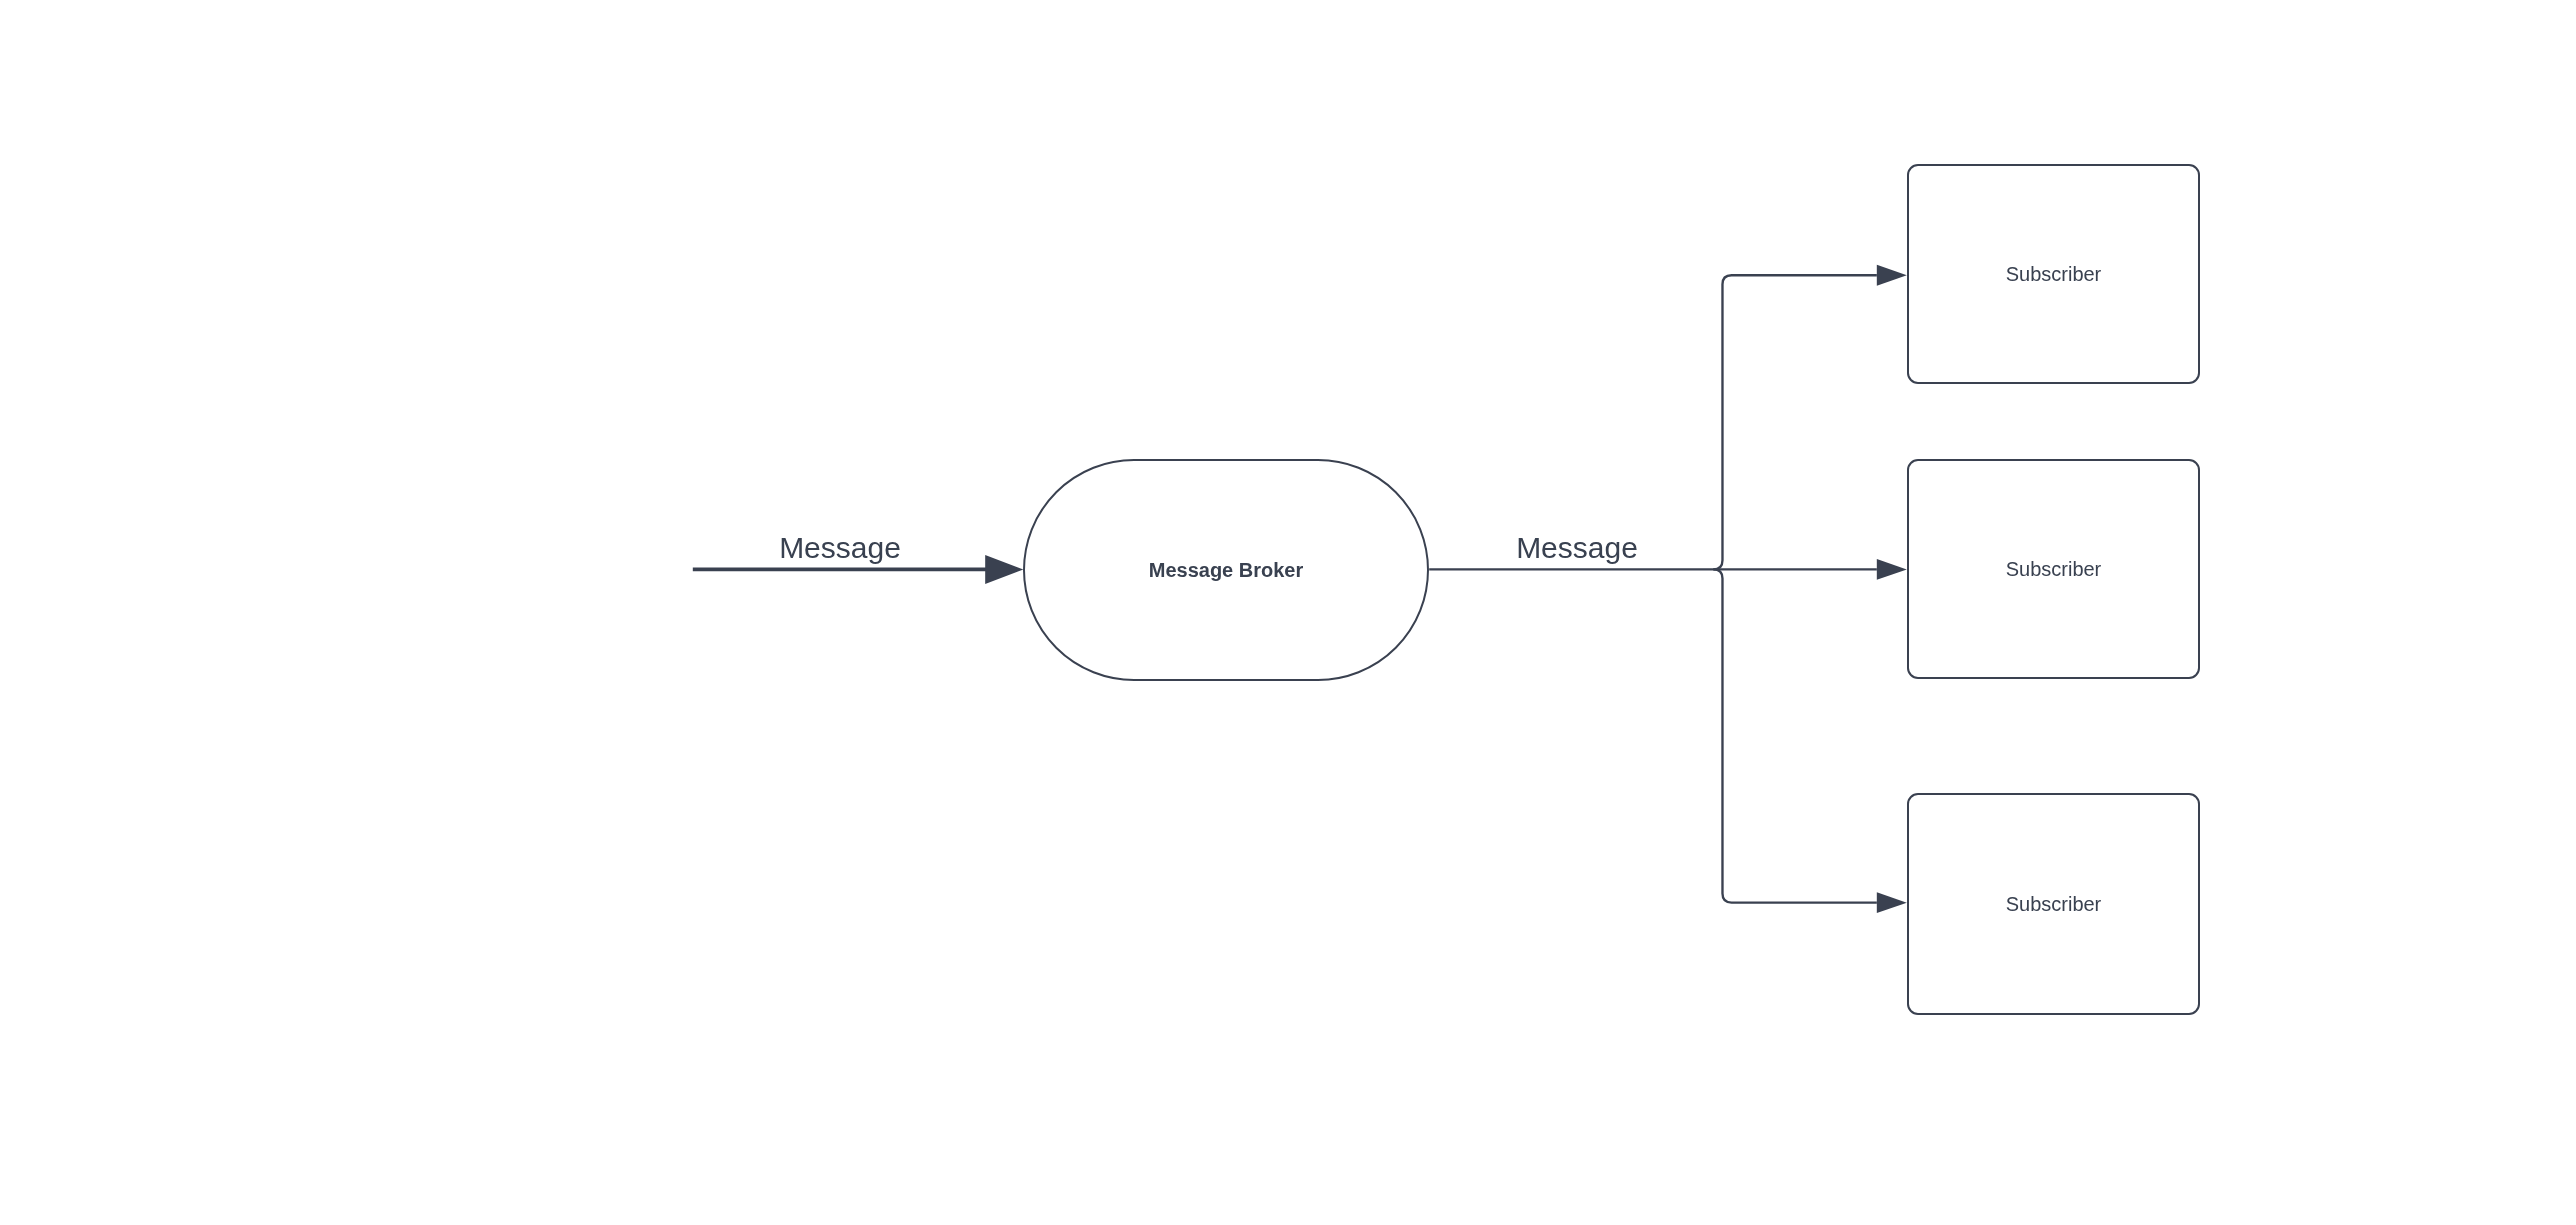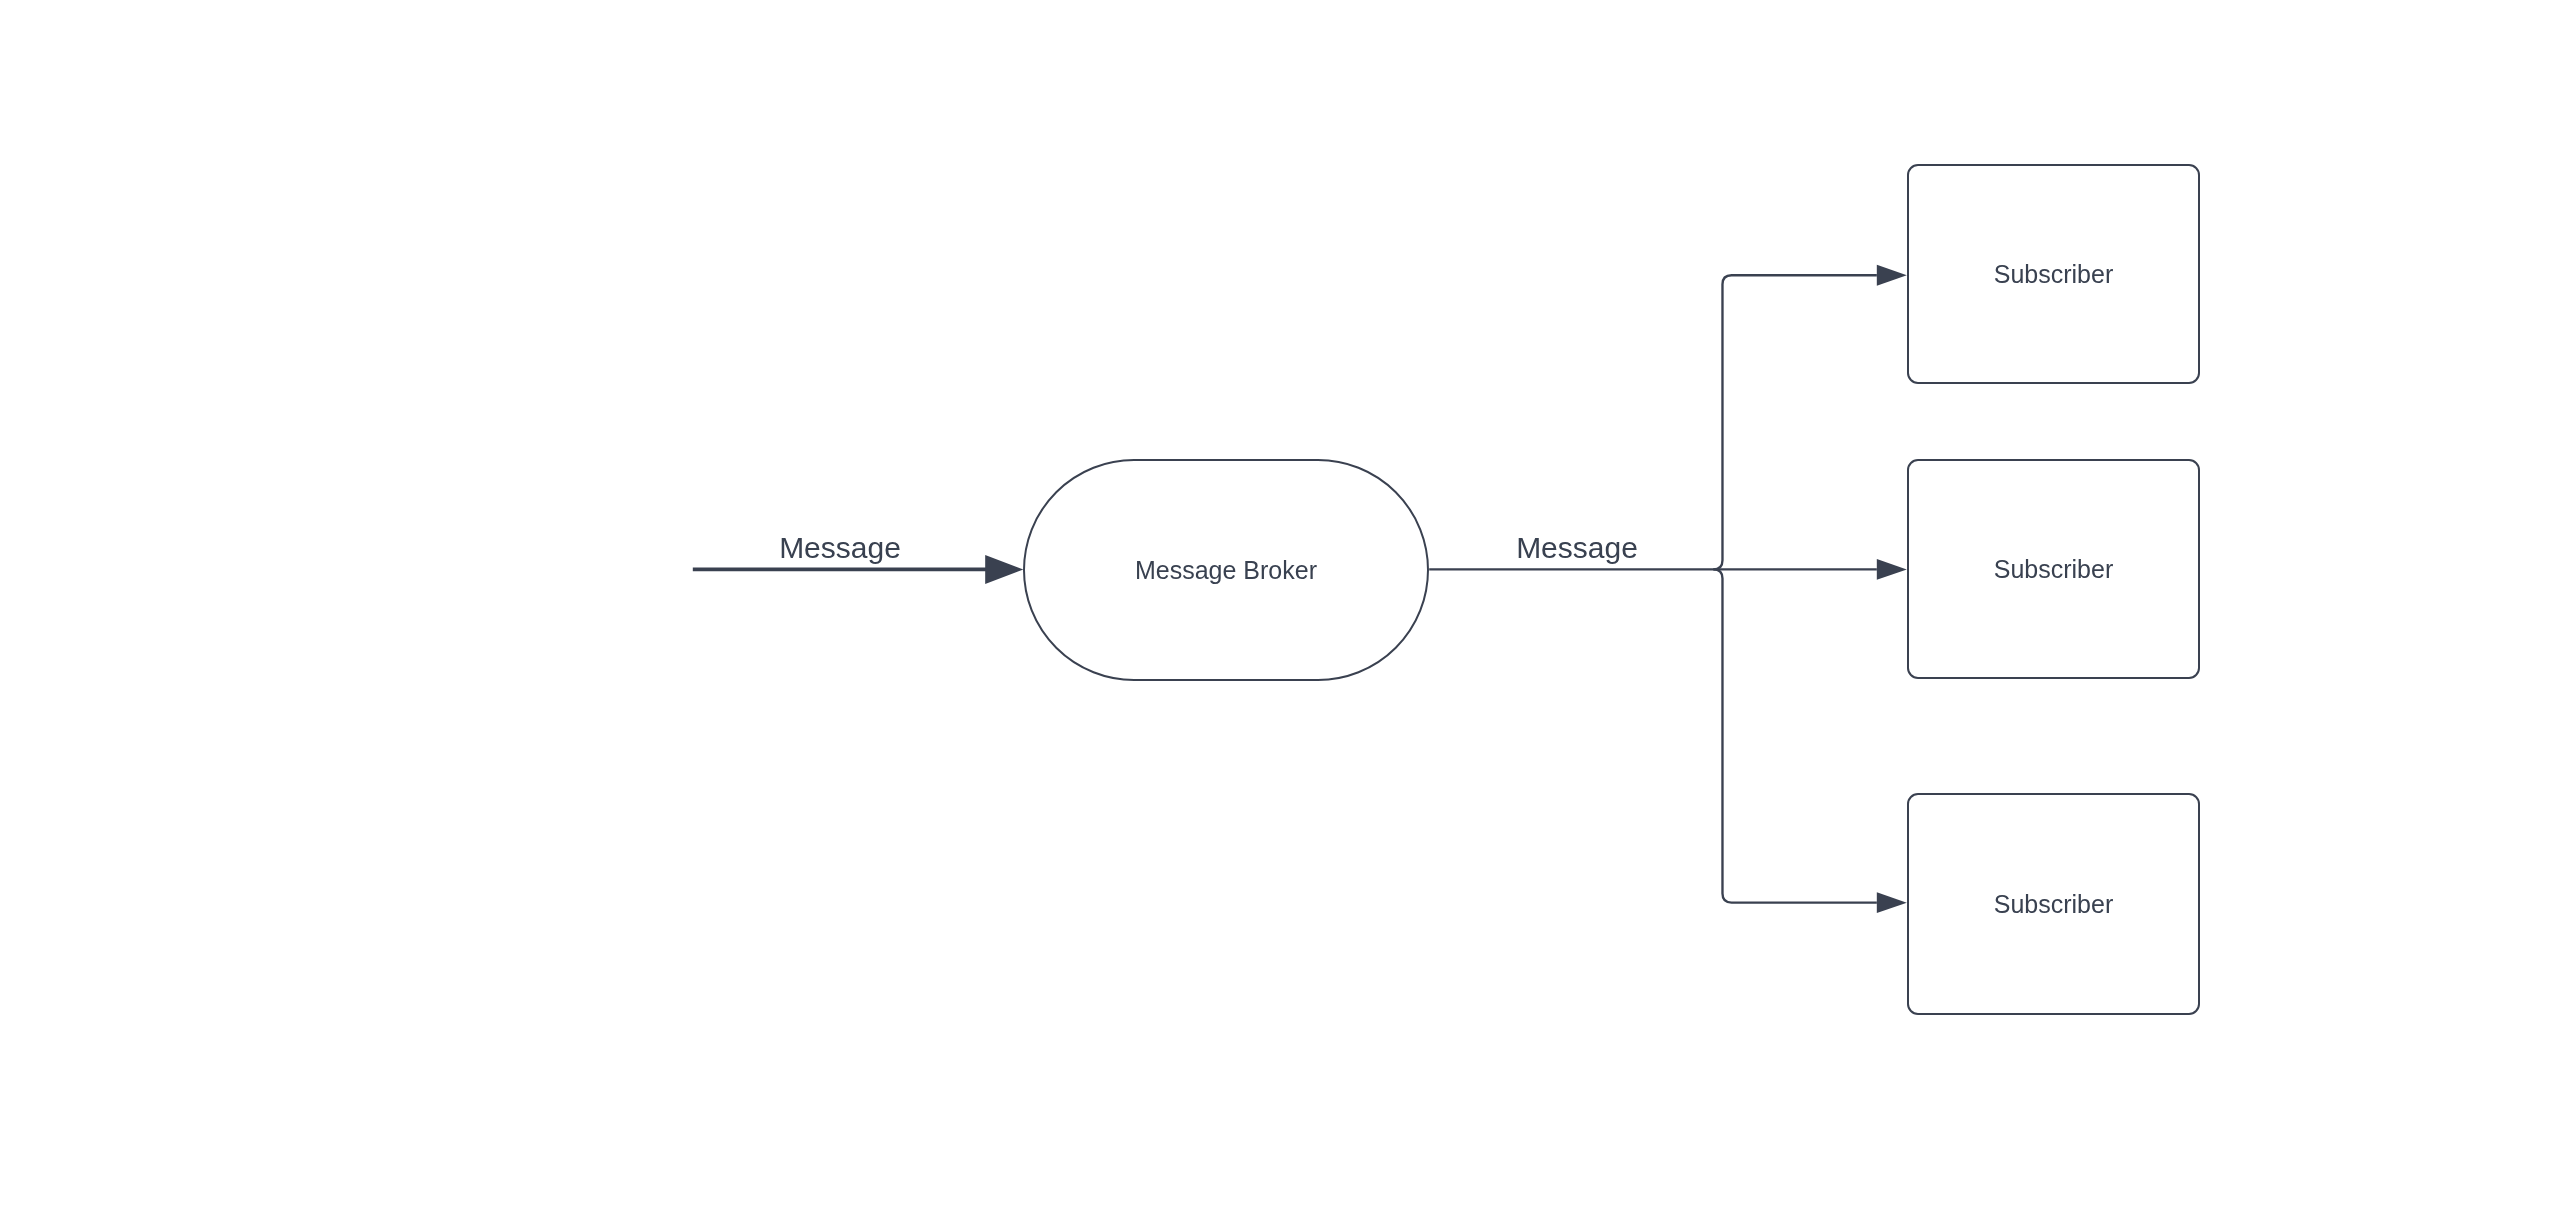--- a/index.html
+++ b/index.html
@@ -37,26 +37,26 @@
   .arrowhead{ fill:var(--stroke); stroke:none; }
   .node{
     position:absolute;
     box-sizing:border-box;
     background:var(--bg);
     border:2.3px solid var(--stroke);
     display:flex;
     align-items:center;
     justify-content:center;
     color:var(--text);
-    font-size:25px;
+    font-size:20px;
     line-height:1.2;
     text-align:center;
   }
   .rounded-rect{ border-radius:11px; }
-  .stadium{ border-radius:114px; }
+  .stadium{ border-radius:114px;font-weight:bold; }
   .node-publisher{ left:363px; top:459px; width:330px; height:221px; }
   .node-broker{ left:1023px; top:459px; width:406px; height:222px; }
   .node-subscriber-1{ left:1907px; top:164px; width:293px; height:220px; }
   .node-subscriber-2{ left:1907px; top:459px; width:293px; height:220px; }
   .node-subscriber-3{ left:1907px; top:793px; width:293px; height:222px; }
   .edge-label{
     position:absolute;
     transform:translate(-50%,-50%);
     color:var(--text);
     font-size:30px;

